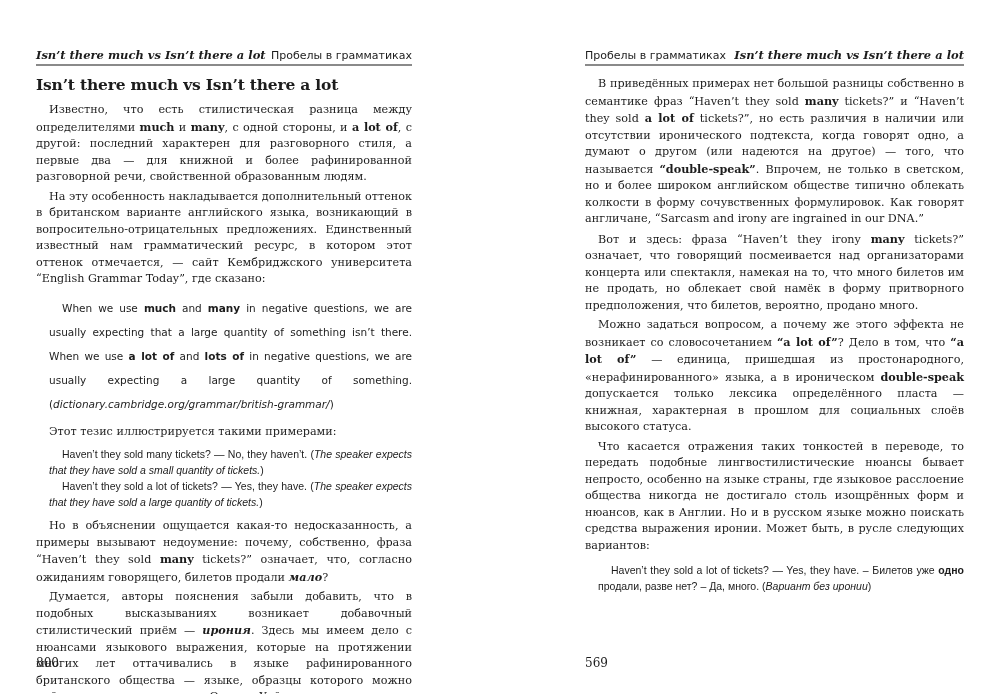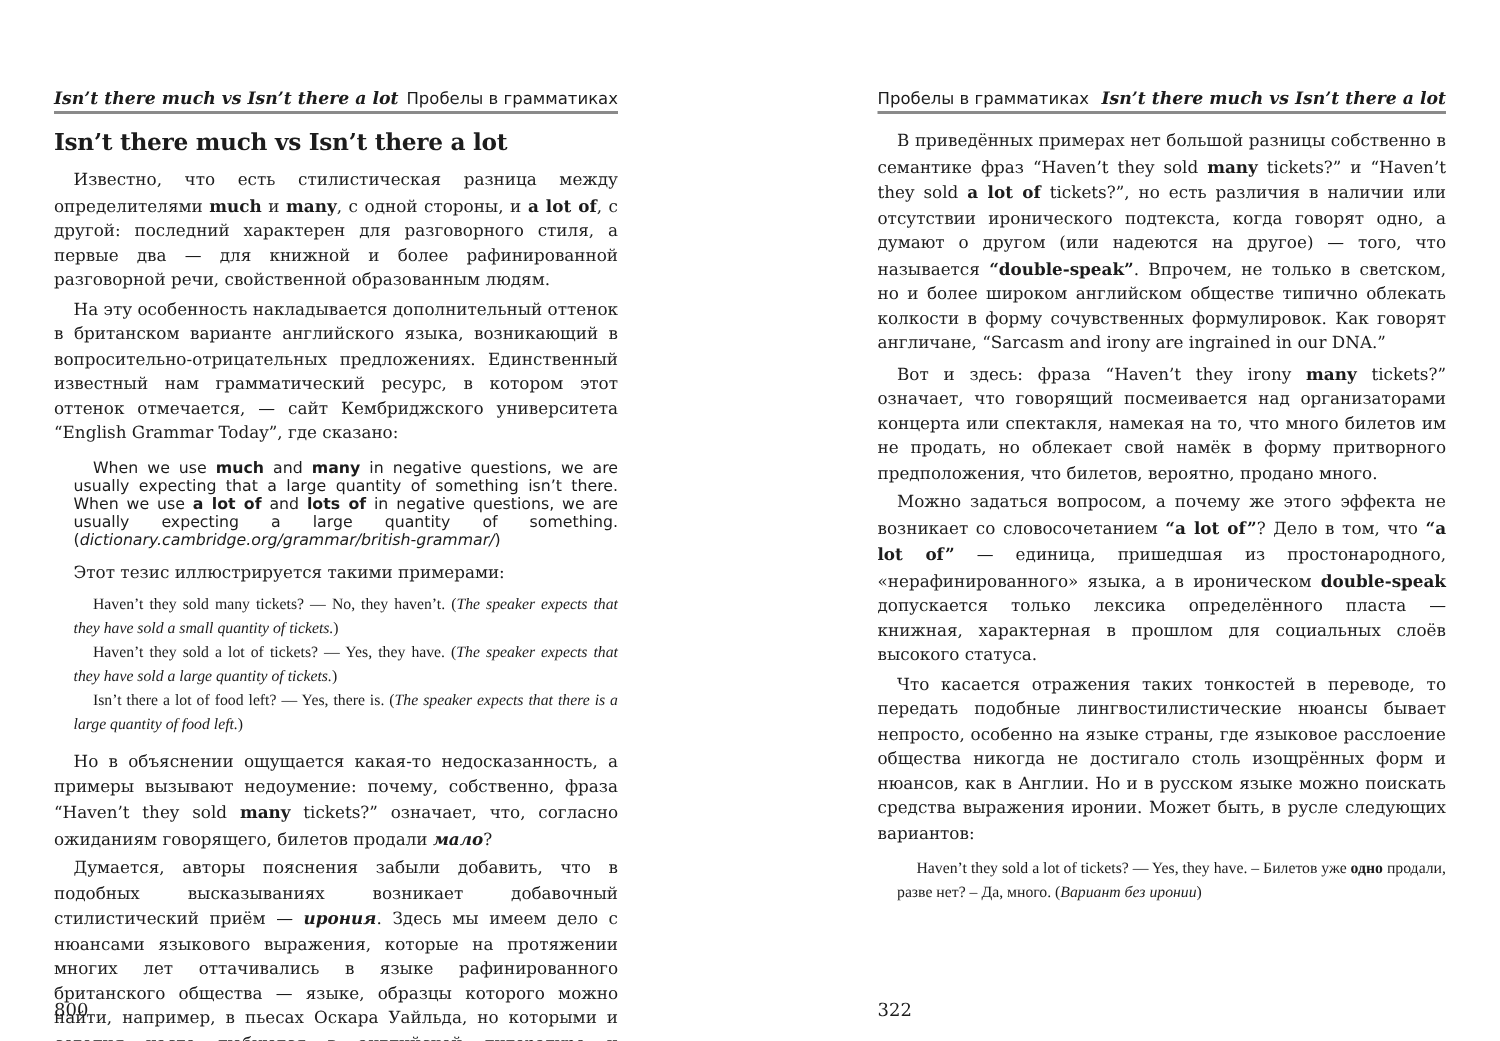--- a/index.html
+++ b/index.html
@@ -1,32 +1,32 @@
 <!DOCTYPE html>
 <html><head>
 <meta charset="utf-8">
 <style>
   html, body { margin:0; padding:0; }
   body { width:1000px; height:694px; background:#fff; position:relative; overflow:hidden; color:#1c1c1c; }
-  .page { position:absolute; top:18px; height:670px; }
+  .page { position:absolute; top:8px; height:670px; }
   #left { left:36px; width:376px; }
   #right { left:585px; width:379px; }
   .rh { position:absolute; top:38px; left:0; right:0; height:18px; border-bottom:2px solid #8a8a8a; font-size:12px; }
   .rh .t-it { font-family:"DejaVu Serif", serif; font-style:italic; font-weight:bold; font-size:11.5px; position:absolute; top:2px; }
   .rh .t-sans { font-family:"DejaVu Sans", sans-serif; font-size:11px; position:absolute; top:3px; }
   #left .rh .t-it { left:0; } #left .rh .t-sans { right:0; }
   #right .rh .t-sans { left:0; } #right .rh .t-it { right:0; }
   h1 { position:absolute; top:67px; left:0; margin:0; font-family:"DejaVu Serif", serif; font-weight:bold; font-size:15.5px; letter-spacing:-0.2px; }
   .body { position:absolute; left:0; right:0; font-family:"DejaVu Serif", serif; font-size:11.2px; line-height:16.5px; }
   #left .body { top:94px; } #right .body { top:68px; }
   p { margin:0 0 3px 0; text-indent:13px; text-align:justify; }
-  .quote { font-family:"DejaVu Sans", sans-serif; font-size:10.5px; line-height:12px; margin:8px 0 8px 13px; text-align:justify; }
+  .quote { font-family:"DejaVu Sans", sans-serif; font-size:10.5px; line-height:24px; margin:8px 0 8px 13px; text-align:justify; }
   .quote p { text-indent:13px; margin:0; }
   .lead { text-indent:13px; margin:6px 0 6px 0; }
-  .ex { margin:0 0 0 13px; font-family:Liberation Serif, serif; font-size:10.5px; line-height:16px; }
+  .ex { margin:0 0 0 13px; font-family:Liberation Sans, sans-serif; font-size:10.5px; line-height:16px; }
   .ex p { margin:0; text-indent:13px; }
   .pn { position:absolute; top:648px; left:0; right:0; text-align:left; font-family:"DejaVu Serif", serif; font-size:12px; }
 </style>
 </head>
 <body>
 
 <div class="page" id="left">
   <div class="rh">
     <span class="t-it">Isn’t there much vs Isn’t there a lot</span>
     <span class="t-sans">Пробелы в грамматиках</span>
@@ -35,21 +35,20 @@
   <div class="body">
     <p><span>Известно, что есть стилистическая разница между определителями </span><span style="font-weight: bold;">much</span><span> и </span><span style="font-weight: bold;">many</span><span>, с одной стороны, и </span><span style="font-weight: bold;">a lot of</span><span>, с другой: последний характерен для разговорного стиля, а первые два — для книжной и более рафинированной разговорной речи, свойственной образованным людям.</span></p>
     <p>На эту особенность накладывается дополнительный оттенок в британском варианте английского языка, возникающий в вопросительно-отрицательных предложениях. Единственный известный нам грамматический ресурс, в котором этот оттенок отмечается, — сайт Кембриджского университета “English Grammar Today”, где сказано:</p>
     <div class="quote">
       <p><span>When we use </span><span style="font-weight: bold;">much</span><span> and </span><span style="font-weight: bold;">many</span><span> in negative questions, we are usually expecting that a large quantity of something isn’t there. When we use </span><span style="font-weight: bold;">a lot of</span><span> and </span><span style="font-weight: bold;">lots of</span><span> in negative questions, we are usually expecting a large quantity of something. (</span><span style="font-style: italic;">dictionary.cambridge.org/grammar/british-grammar/</span><span>)</span></p>
     </div>
     <p class="lead">Этот тезис иллюстрируется такими примерами:</p>
     <div class="ex" id="left-examples">
         <p><span>Haven’t they sold many tickets? — No, they haven’t. (</span><span style="font-style: italic;">The speaker expects that they have sold a small quantity of tickets.</span><span>)</span></p>
         <p><span>Haven’t they sold a lot of tickets? — Yes, they have. (</span><span style="font-style: italic;">The speaker expects that they have sold a large quantity of tickets.</span><span>)</span></p>
-        <p><span>Isn’t there a lot of food left? — Yes, there is. (</span><span style="font-style: italic;">The speaker expects that there is a large quantity of food left.</span><span>)</span></p>
       </div>
     <p style="margin-top:8px"><span>Но в объяснении ощущается какая-то недосказанность, а примеры вызывают недоумение: почему, собственно, фраза “Haven’t they sold </span><span style="font-weight: bold;">many</span><span> tickets?” означает, что, согласно ожиданиям говорящего, билетов продали </span><span style="font-weight: bold; font-style: italic;">мало</span><span>?</span></p>
     <p><span>Думается, авторы пояснения забыли добавить, что в подобных высказываниях возникает добавочный стилистический приём — </span><span style="font-weight: bold; font-style: italic;">ирония</span><span>. Здесь мы имеем дело с нюансами языкового выражения, которые на протяжении многих лет оттачивались в языке рафинированного британского общества — языке, образцы которого можно найти, например, в пьесах Оскара Уайльда, но которыми и сегодня часто любуются в английской литературе и кинематографе (например, в фильмах и сериалах о жизни аристократии типа “Downton Abbey”).</span></p>
   </div>
   <div class="pn">800</div>
 </div>
 
 <div class="page" id="right">
   <div class="rh">
     <span class="t-sans">Пробелы в грамматиках</span>
@@ -57,14 +56,14 @@
   </div>
   <div class="body">
     <p><span>В приведённых примерах нет большой разницы собственно в семантике фраз “Haven’t they sold </span><span style="font-weight: bold;">many</span><span> tickets?” и “Haven’t they sold </span><span style="font-weight: bold;">a lot of</span><span> tickets?”, но есть различия в наличии или отсутствии иронического подтекста, когда говорят одно, а думают о другом (или надеются на другое) — того, что называется </span><span style="font-weight: bold;">“double-speak”</span><span>. Впрочем, не только в светском, но и более широком английском обществе типично облекать колкости в форму сочувственных формулировок. Как говорят англичане, “Sarcasm and irony are ingrained in our DNA.”</span></p>
     <p><span>Вот и здесь: фраза “Haven’t they irony </span><span style="font-weight: bold;">many</span><span> tickets?” означает, что говорящий посмеивается над организаторами концерта или спектакля, намекая на то, что много билетов им не продать, но облекает свой намёк в форму притворного предположения, что билетов, вероятно, продано много.</span></p>
     <p><span>Можно задаться вопросом, а почему же этого эффекта не возникает со словосочетанием </span><span style="font-weight: bold;">“a lot of”</span><span>? Дело в том, что </span><span style="font-weight: bold;">“a lot of”</span><span> — единица, пришедшая из простонародного, «нерафинированного» языка, а в ироническом </span><span style="font-weight: bold;">double-speak</span><span> допускается только лексика определённого пласта — книжная, характерная в прошлом для социальных слоёв высокого статуса.</span></p>
     <p>Что касается отражения таких тонкостей в переводе, то передать подобные лингвостилистические нюансы бывает непросто, особенно на языке страны, где языковое расслоение общества никогда не достигало столь изощрённых форм и нюансов, как в Англии. Но и в русском языке можно поискать средства выражения иронии. Может быть, в русле следующих вариантов:</p>
     <div class="ex" id="right-examples" style="margin-top:8px">
         <p><span>Haven’t they sold a lot of tickets? — Yes, they have. – Билетов уже </span><span style="font-weight: bold;">одно</span><span> продали, разве нет? – Да, много. (</span><span style="font-style: italic;">Вариант без иронии</span><span>)</span></p>
       </div>
   </div>
-  <div class="pn">322</div>
+  <div class="pn">569</div>
 </div>
 
 </body></html>

